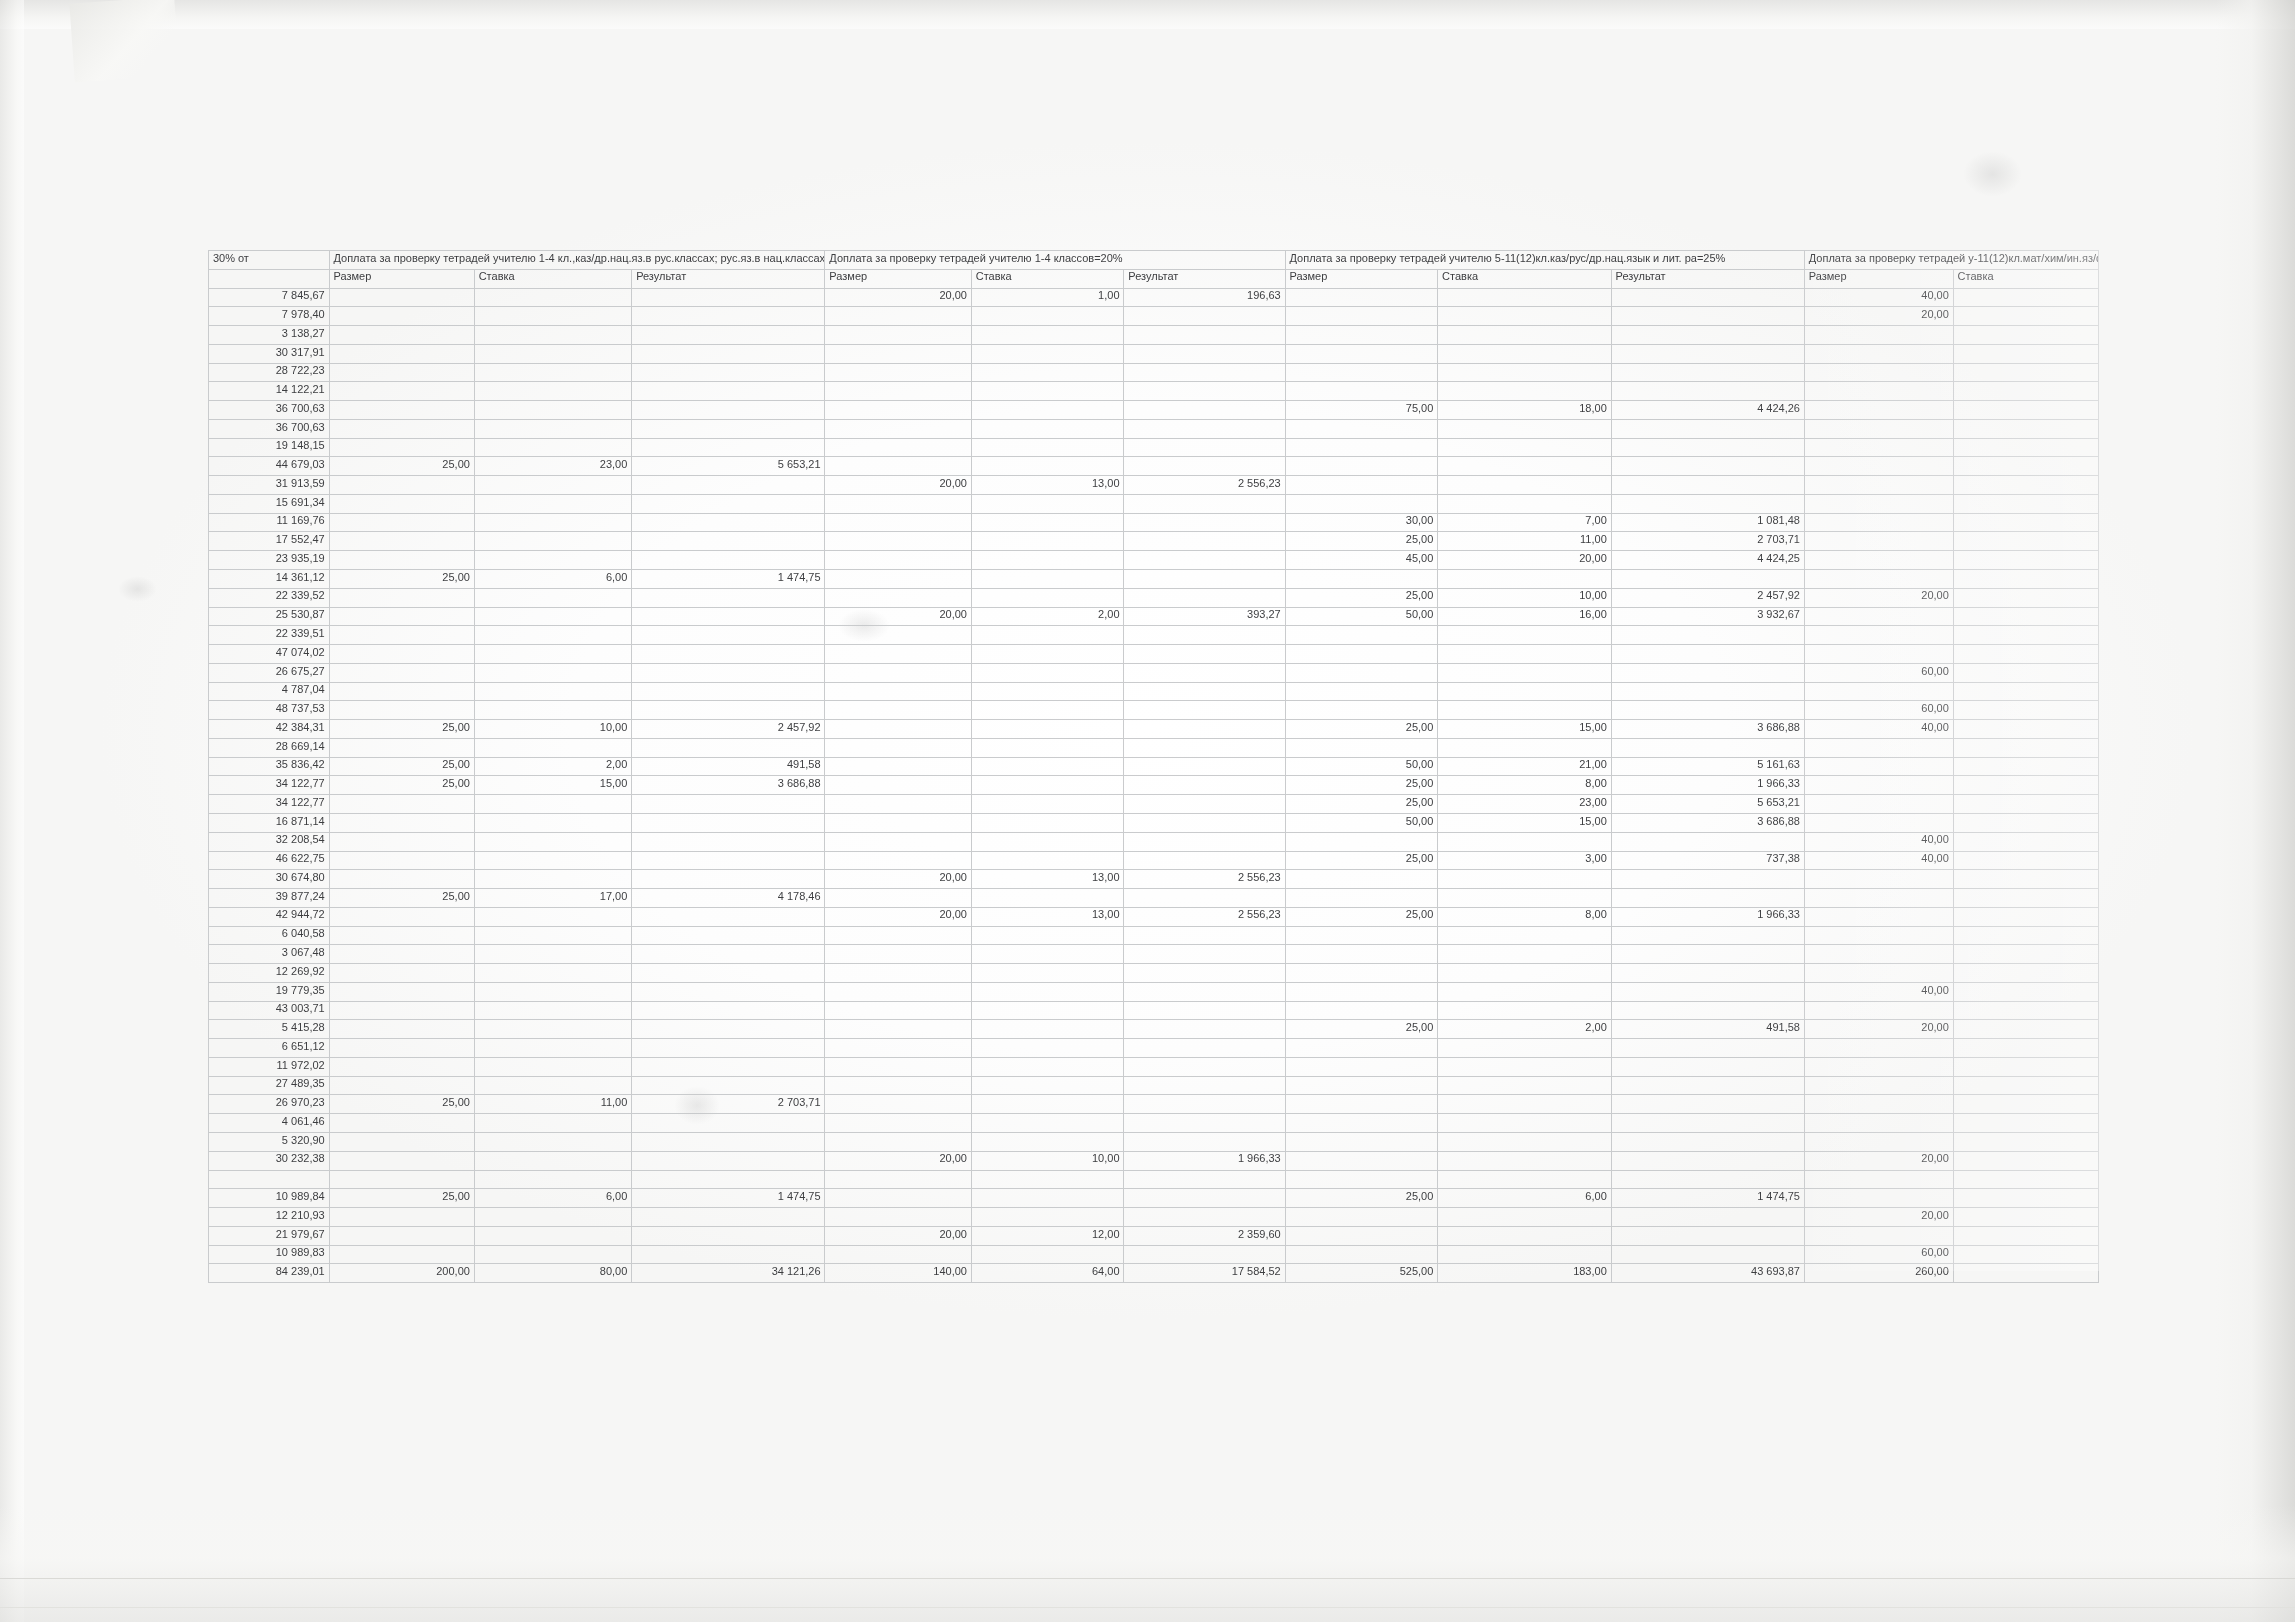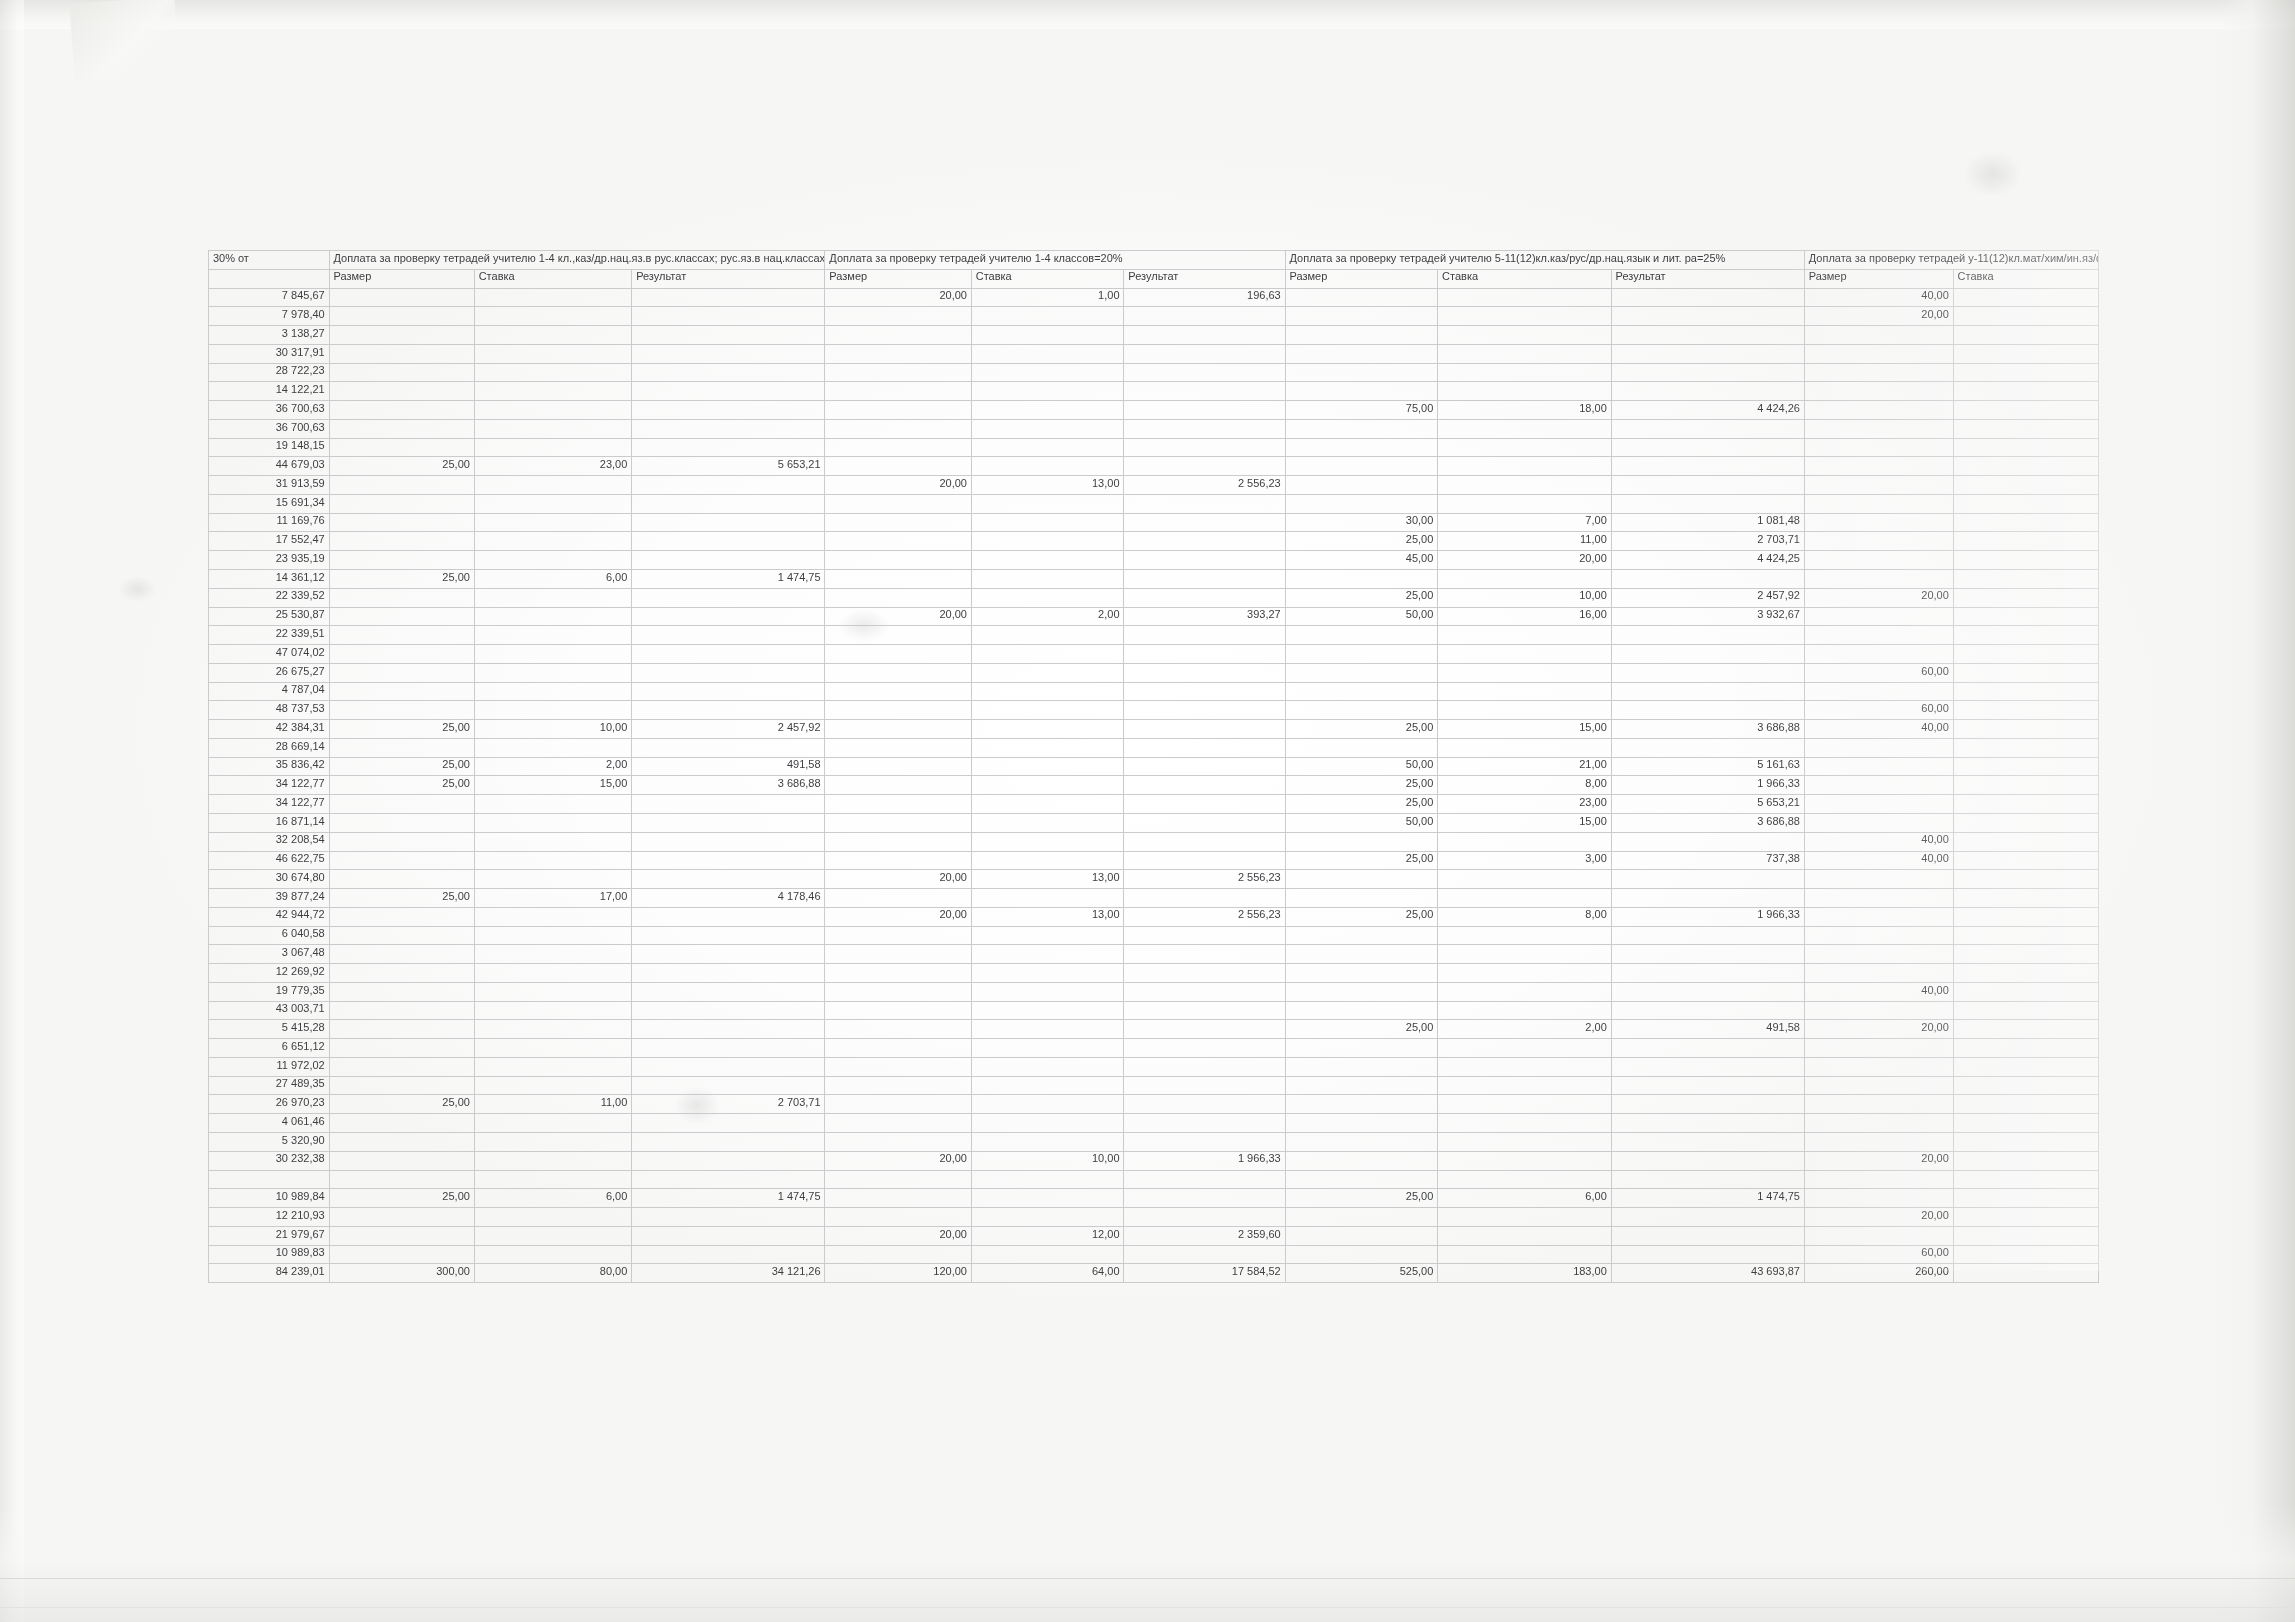--- a/index.html
+++ b/index.html
@@ -899,24 +899,24 @@
           <td class="num"></td>
           <td class="num"></td>
           <td class="num"></td>
           <td class="num">60,00</td>
           <td class="num"></td>
         </tr>
       </tbody>
     <tfoot>
       <tr class="tot">
         <td class="num">84 239,01</td>
-        <td class="num">300,00</td>
+        <td class="num">200,00</td>
         <td class="num">80,00</td>
         <td class="num">34 121,26</td>
-        <td class="num">120,00</td>
+        <td class="num">140,00</td>
         <td class="num">64,00</td>
         <td class="num">17 584,52</td>
         <td class="num">525,00</td>
         <td class="num">183,00</td>
         <td class="num">43 693,87</td>
         <td class="num">260,00</td>
         <td class="num"></td>
       </tr>
     </tfoot>
   </table>

